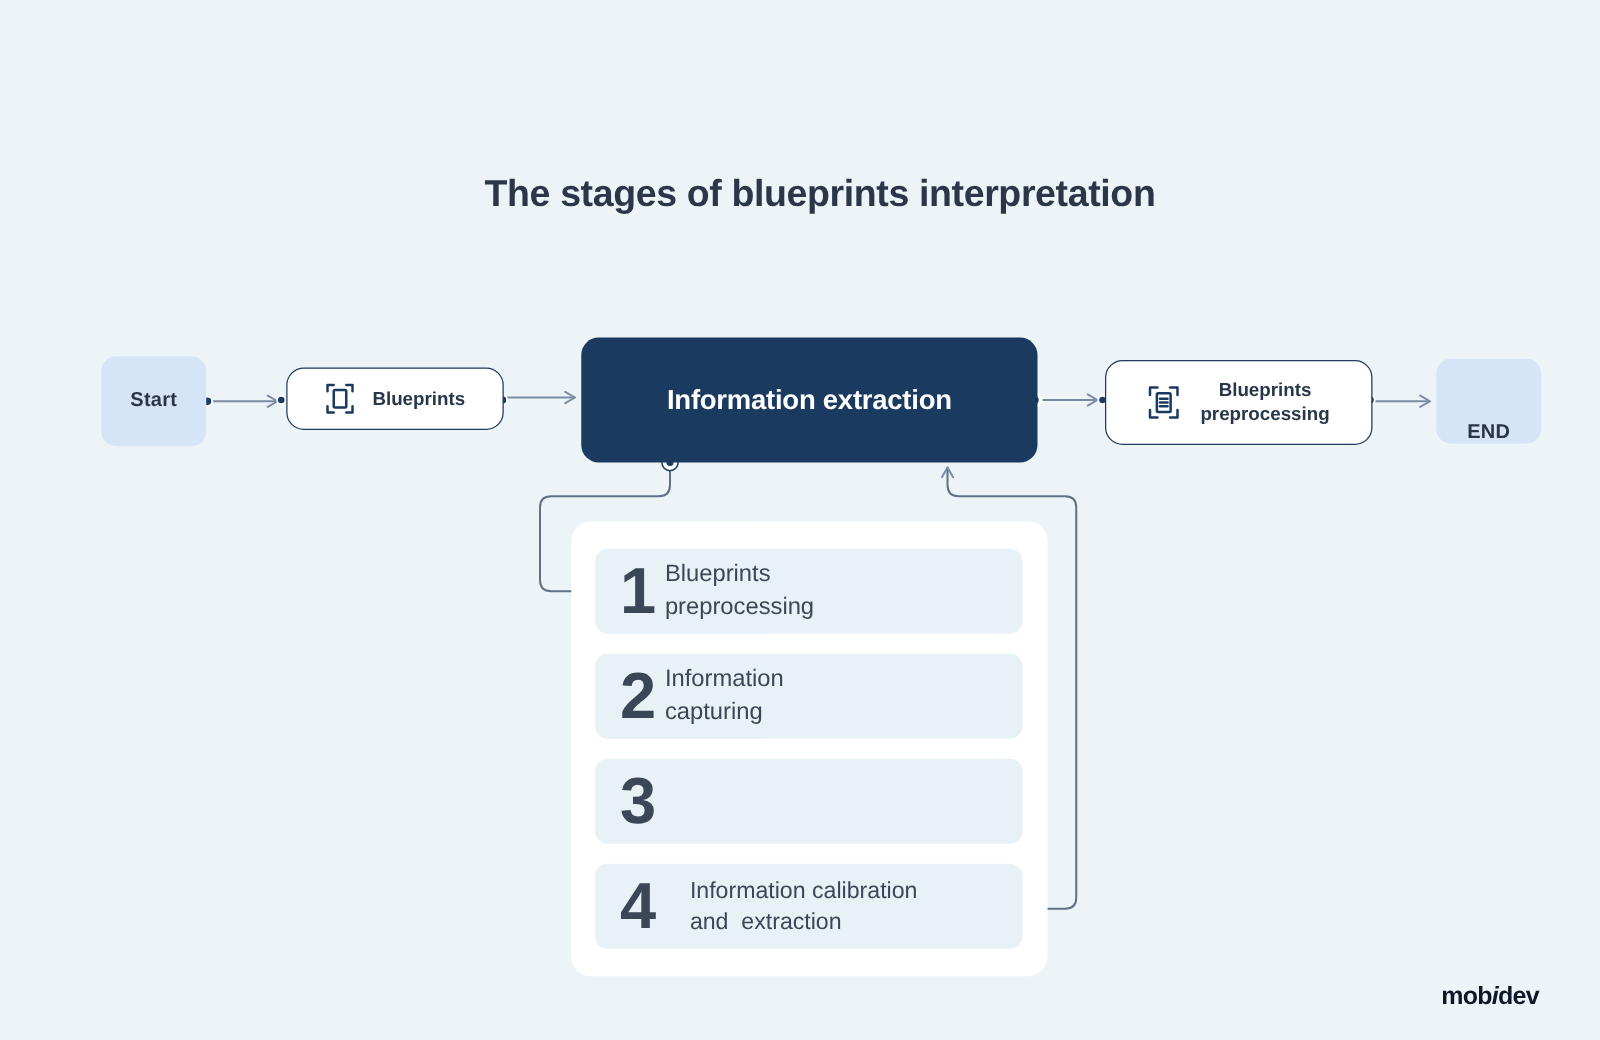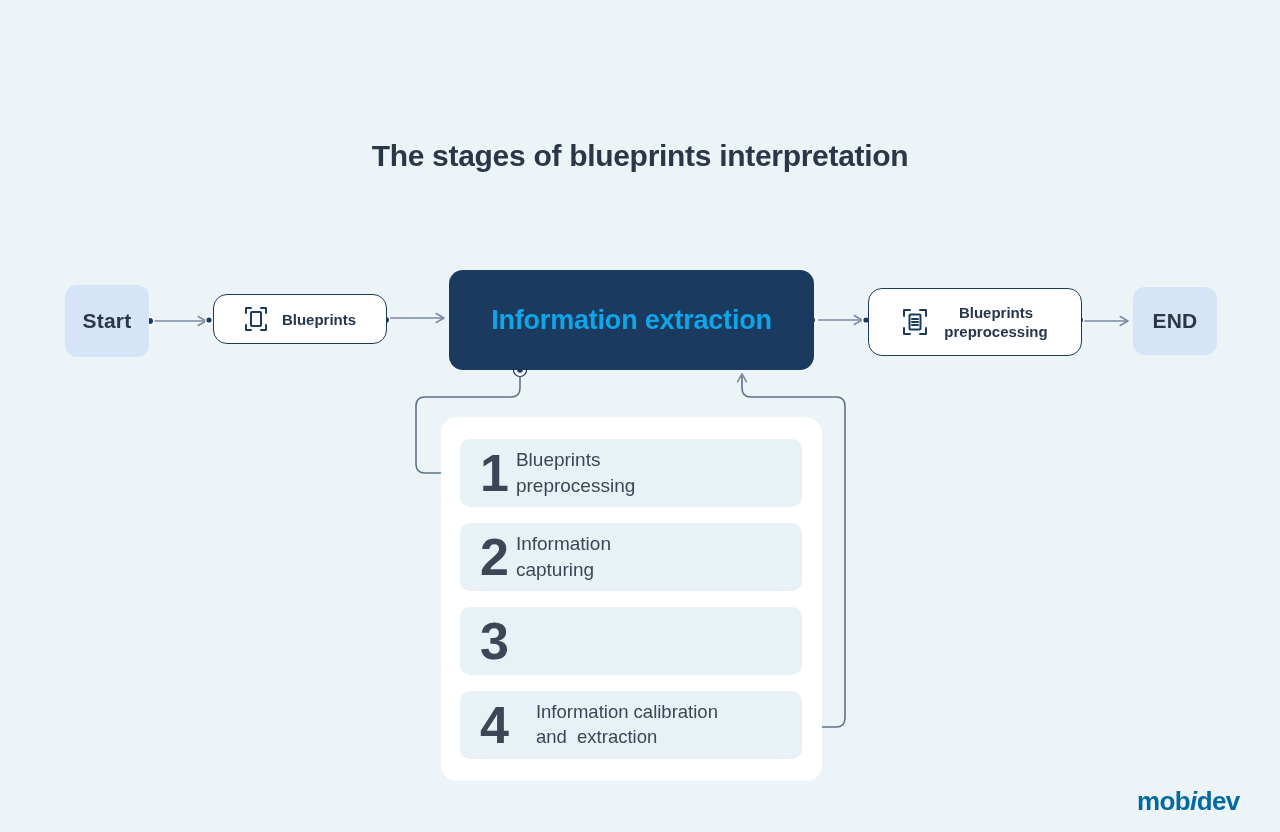--- a/index.html
+++ b/index.html
@@ -9,21 +9,21 @@
   body {
     width: 1280px;
     height: 832px;
     background: #edf4f7;
     font-family: "Liberation Sans", sans-serif;
     overflow: hidden;
     position: relative;
   }
   #stage {
     position: absolute;
-    left: 0; top: 0;
+    left: 16px; top: 0;
     width: 1080px;
     height: 832px;
   }
 
   
   .title {
     position: absolute;
     left: 0;
     top: 139px;
     width: 1280px;
@@ -44,27 +44,27 @@
   }
 
   
   .terminal {
     position: absolute;
     background: #d6e4f7;
     border-radius: 12px;
     display: flex;
     align-items: center;
     justify-content: center;
-    font-size: 21px;
+    font-size: 16px;
     font-weight: bold;
     color: #2b3648;
     letter-spacing: 0.2px;
   }
   #start-box { left: 65px;   top: 285px; width: 84px;  height: 72px; }
-  #end-box   { left: 1133px; top: 287px; width: 84px;  height: 68px; }
+  #end-box   { left: 1133px; top: 287px; width: 84px;  height: 68px; align-items: flex-end; }
 
   
   .io-card {
     position: absolute;
     background: #ffffff;
     border: 1.4px solid #1d3a5f;
     border-radius: 14px;
     display: flex;
     align-items: center;
     justify-content: center;
@@ -92,22 +92,22 @@
   
   #extraction-box {
     position: absolute;
     left: 449px; top: 270px;
     width: 365px; height: 100px;
     background: #1b3a5f;
     border-radius: 14px;
     display: flex;
     align-items: center;
     justify-content: center;
-    color: #0ea5e9;
-    font-size: 27px;
+    color: #ffffff;
+    font-size: 22px;
     font-weight: bold;
     letter-spacing: -0.2px;
   }
 
   
   #steps-panel {
     position: absolute;
     left: 441px; top: 417px;
     width: 381px; height: 364px;
     background: #ffffff;
@@ -145,23 +145,23 @@
     line-height: 1.35;
     white-space: pre;
   }
   #step-4 .step-text { font-size: 18.5px; margin-left: 20px; }
 
   
   #logo {
     position: absolute;
     left: 1137px;
     top: 786px;
-    font-size: 26px;
-    font-weight: bold;
-    color: #0369a1;
+    font-size: 20px;
+    font-weight: bold;
+    color: #0f172a;
     letter-spacing: -0.6px;
   }
   #logo .logo-i {
     font-style: italic;
     font-weight: bold;
   }
 </style>
 </head>
 <body>
 

